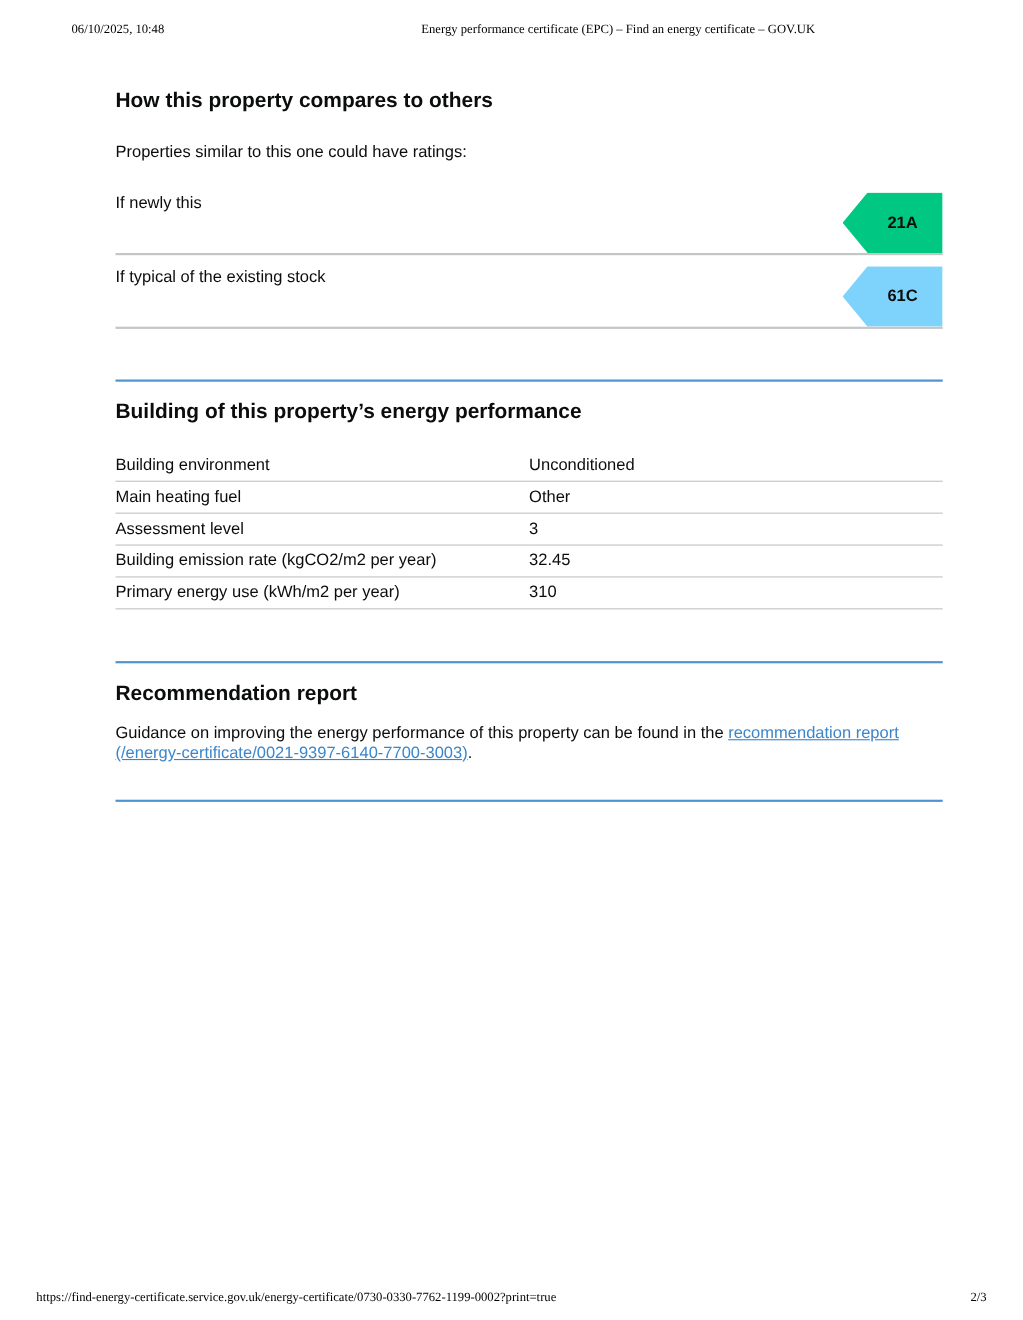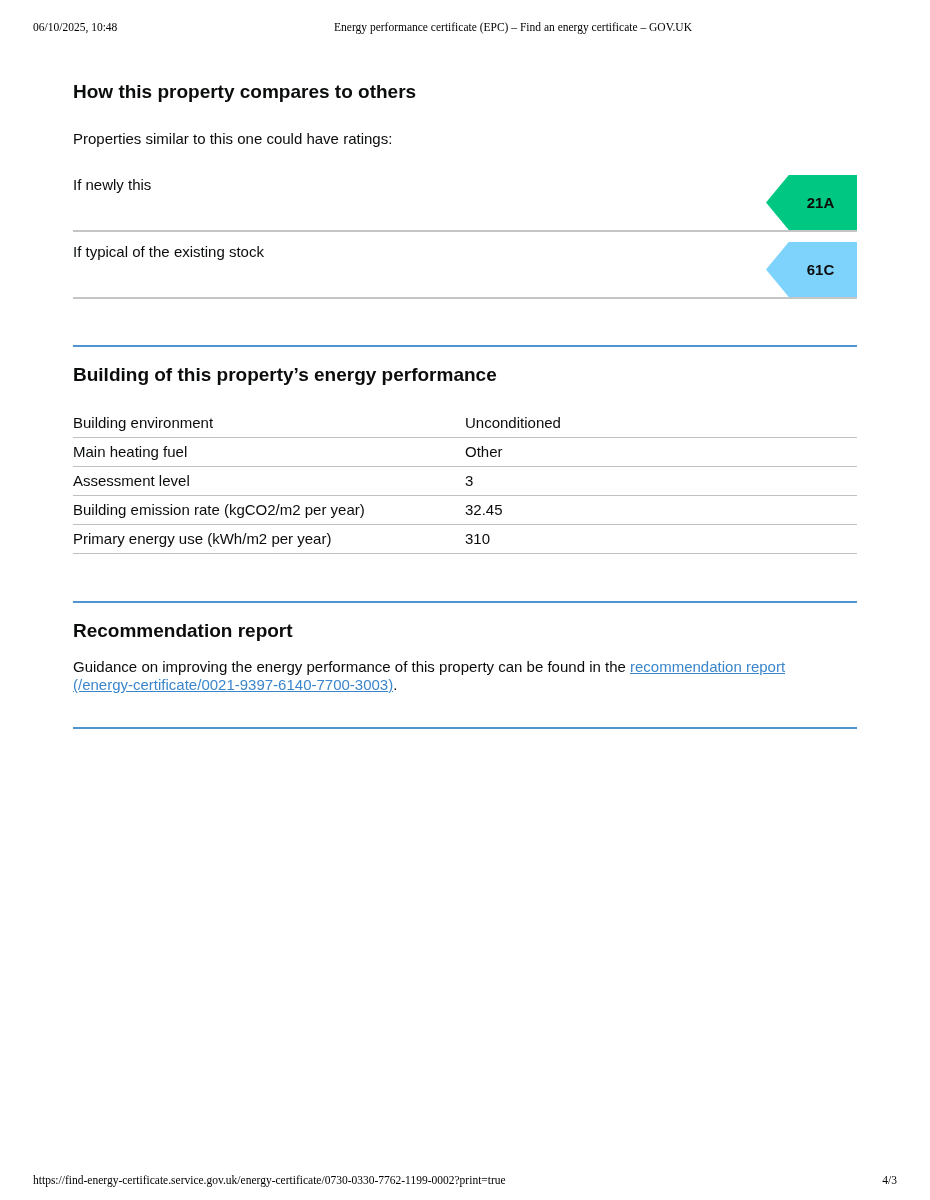--- a/index.html
+++ b/index.html
@@ -7,34 +7,35 @@
   body {
     width: 930px; height: 1200px;
     font-family: "Liberation Sans", sans-serif;
     color: #0b0c0c;
   }
   .page {
     position: relative;
     width: 930px; height: 1200px;
     background: #ffffff;
     overflow: hidden;
+    padding-left: 32px;
   }
 
   
   .print-header {
     position: relative;
     padding: 21px 33px 0;
     font-family: "Liberation Serif", serif;
     font-size: 11.5px;
     color: #000000;
     height: 35px;
   }
   .print-title {
     position: absolute;
-    left: 334px; top: 21px;
+    left: 351px; top: 21px;
     white-space: nowrap;
   }
   .print-footer {
     position: absolute;
     left: 33px; right: 33px; bottom: 14px;
     display: flex;
     justify-content: space-between;
     font-family: "Liberation Serif", serif;
     font-size: 11.5px;
     color: #000000;
@@ -193,16 +194,16 @@
       <h2 class="recommendation-heading">Recommendation report</h2>
       <p class="recommendation-text"><span>Guidance on improving the energy performance of this property can be found in the </span><a class="report-link"><span>recommendation report</span> <span class="nowrap">(/energy-certificate/0021-9397-6140-7700-3003)</span></a><span>.</span></p>
     </section>
 
     <hr class="blue-rule rule-3">
 
   </main>
 
   <div class="print-footer">
     <span>https://find-energy-certificate.service.gov.uk/energy-certificate/0730-0330-7762-1199-0002?print=true</span>
-    <span>4/3</span>
+    <span>2/3</span>
   </div>
 
 </div>
 
 </body></html>

